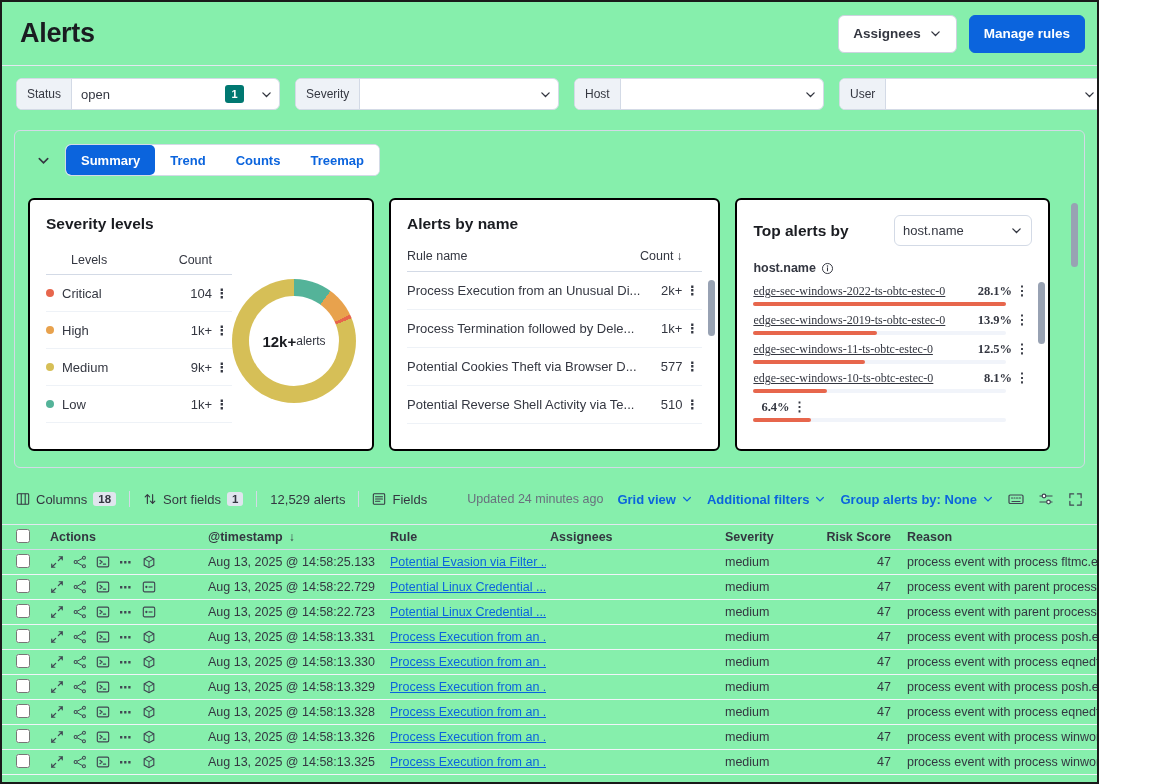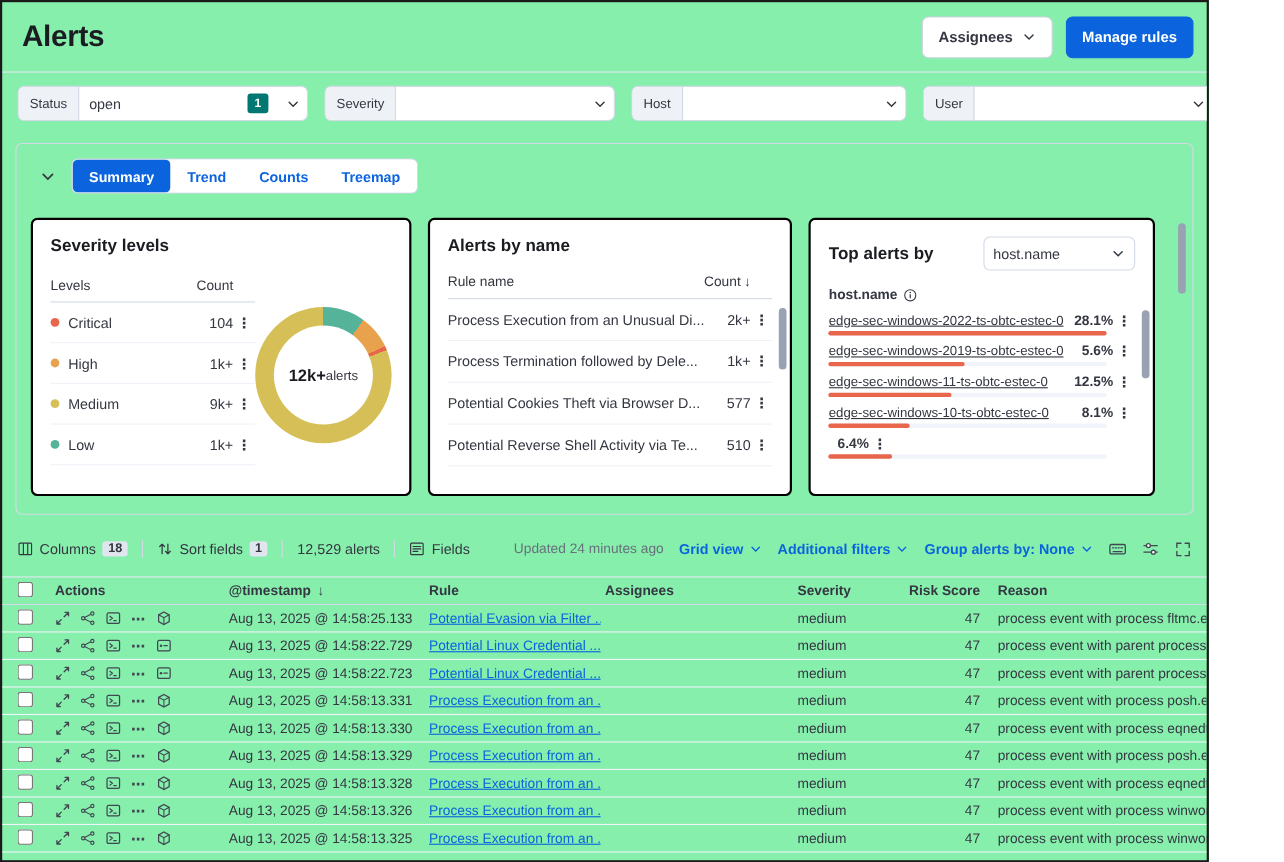--- a/index.html
+++ b/index.html
@@ -34,21 +34,21 @@
   .tab { border:none; background:#fff; color:var(--blue,#0b64dd); font-size:13px; font-weight:600; padding:0 15px; cursor:pointer; }
   .tab.selected { background:var(--blue,#0b64dd); color:#fff; border-radius:5px; }
   .charts-body { display:flex; gap:15px; margin-top:22px; padding-right:22px; }
   .panel { width:358px; height:253px; border:2px solid #000000; border-radius:6px; padding:15px 16px; background:#fff; position:relative; }
   .panel-title { font-size:15.5px; font-weight:bold; color:#1a1c21; }
 
   
   .sev-flex { display:flex; margin-top:20px; }
   .sev-table { flex:0 0 186px; }
   .sev-head { display:flex; font-size:12.5px; color:#343741; padding-bottom:7px; border-bottom:1px solid #d3dae6; }
-  .sev-head .h1 { flex:1; } .sev-head .h2 { width:40px; text-align:right; } .sev-head .sp { width:20px; }
+  .sev-head .h1 { flex:1;margin-left:25px; } .sev-head .h2 { width:40px; text-align:right; } .sev-head .sp { width:20px; }
   .sev-row { display:flex; align-items:center; height:37px; border-bottom:1px solid #eef2f7; font-size:13px; }
   .dot { width:8px; height:8px; border-radius:50%; margin-right:8px; flex:0 0 auto; }
   .sev-level { flex:1; }
   .sev-count { width:40px; text-align:right; }
   .kebab { width:20px; text-align:center; color:#343741; font-weight:bold; font-size:13px; cursor:pointer; line-height:1; }
   .donut-wrap { flex:1; display:flex; align-items:center; justify-content:center; margin-top:6px; }
   .donut { width:124px; height:124px; border-radius:50%; position:relative; }
   .donut-hole { position:absolute; inset:17px; background:#fff; border-radius:50%; display:flex; flex-direction:row; align-items:center; justify-content:center; }
   .donut-val { font-size:15px; font-weight:bold; color:#1a1c21; }
   .donut-lab { font-size:12px; color:#343741; }
@@ -59,21 +59,21 @@
   .abn-row { display:flex; align-items:center; height:38px; border-bottom:1px solid #eef2f7; font-size:13px; }
   .abn-name { flex:1; white-space:nowrap; overflow:hidden; text-overflow:ellipsis; padding-right:8px; }
   .abn-count { width:34px; text-align:right; }
 
   
   .ta-head { display:flex; align-items:center; justify-content:space-between; }
   .ta-select { display:flex; align-items:center; justify-content:space-between; width:138px; height:31px; border:1px solid #d3dae6; border-radius:6px; padding:0 8px; font-size:13px; cursor:pointer; background:#fff; }
   .ta-field { display:flex; align-items:center; gap:5px; margin-top:15px; font-size:12.5px; font-weight:600; }
   .ta-rows { margin-top:9px; }
   .ta-row { margin-bottom:7px; }
-  .ta-line { display:flex; align-items:center; }
+  .ta-line { display:flex; align-items:flex-start;font-family:Liberation Serif, serif; }
   .ta-name { font-size:12px; color:#343741; text-decoration:underline; white-space:nowrap; overflow:hidden; flex:1; cursor:pointer; }
   .ta-pct { font-size:12.5px; font-weight:bold; margin-left:8px; }
   .bar-track { height:4px; background:#f1f4fa; border-radius:2px; margin-top:3px; margin-right:26px; }
   .bar-fill { height:4px; border-radius:2px; background:var(--bar,#e7664c); }
 
   
   .vscroll { position:absolute; width:7px; border-radius:4px; background:#98a2b3; cursor:pointer; }
   .sc-outer { right:6px; top:72px; height:64px; }
   .sc-abn { right:3px; top:80px; height:56px; }
   .sc-ta { right:3px; top:82px; height:62px; }
@@ -303,21 +303,21 @@
       <span class="kebab">⋮</span>
     </div>
     <div class="bar-track">
       <div class="bar-fill" style="width: 100%;"></div>
     </div>
   </div>
 
   <div class="ta-row">
     <div class="ta-line">
       <span class="ta-name">edge-sec-windows-2019-ts-obtc-estec-0</span>
-      <span class="ta-pct">5.6%</span>
+      <span class="ta-pct">13.9%</span>
       <span class="kebab">⋮</span>
     </div>
     <div class="bar-track">
       <div class="bar-fill" style="width: 49%;"></div>
     </div>
   </div>
 
   <div class="ta-row">
     <div class="ta-line">
       <span class="ta-name">edge-sec-windows-11-ts-obtc-estec-0</span>

